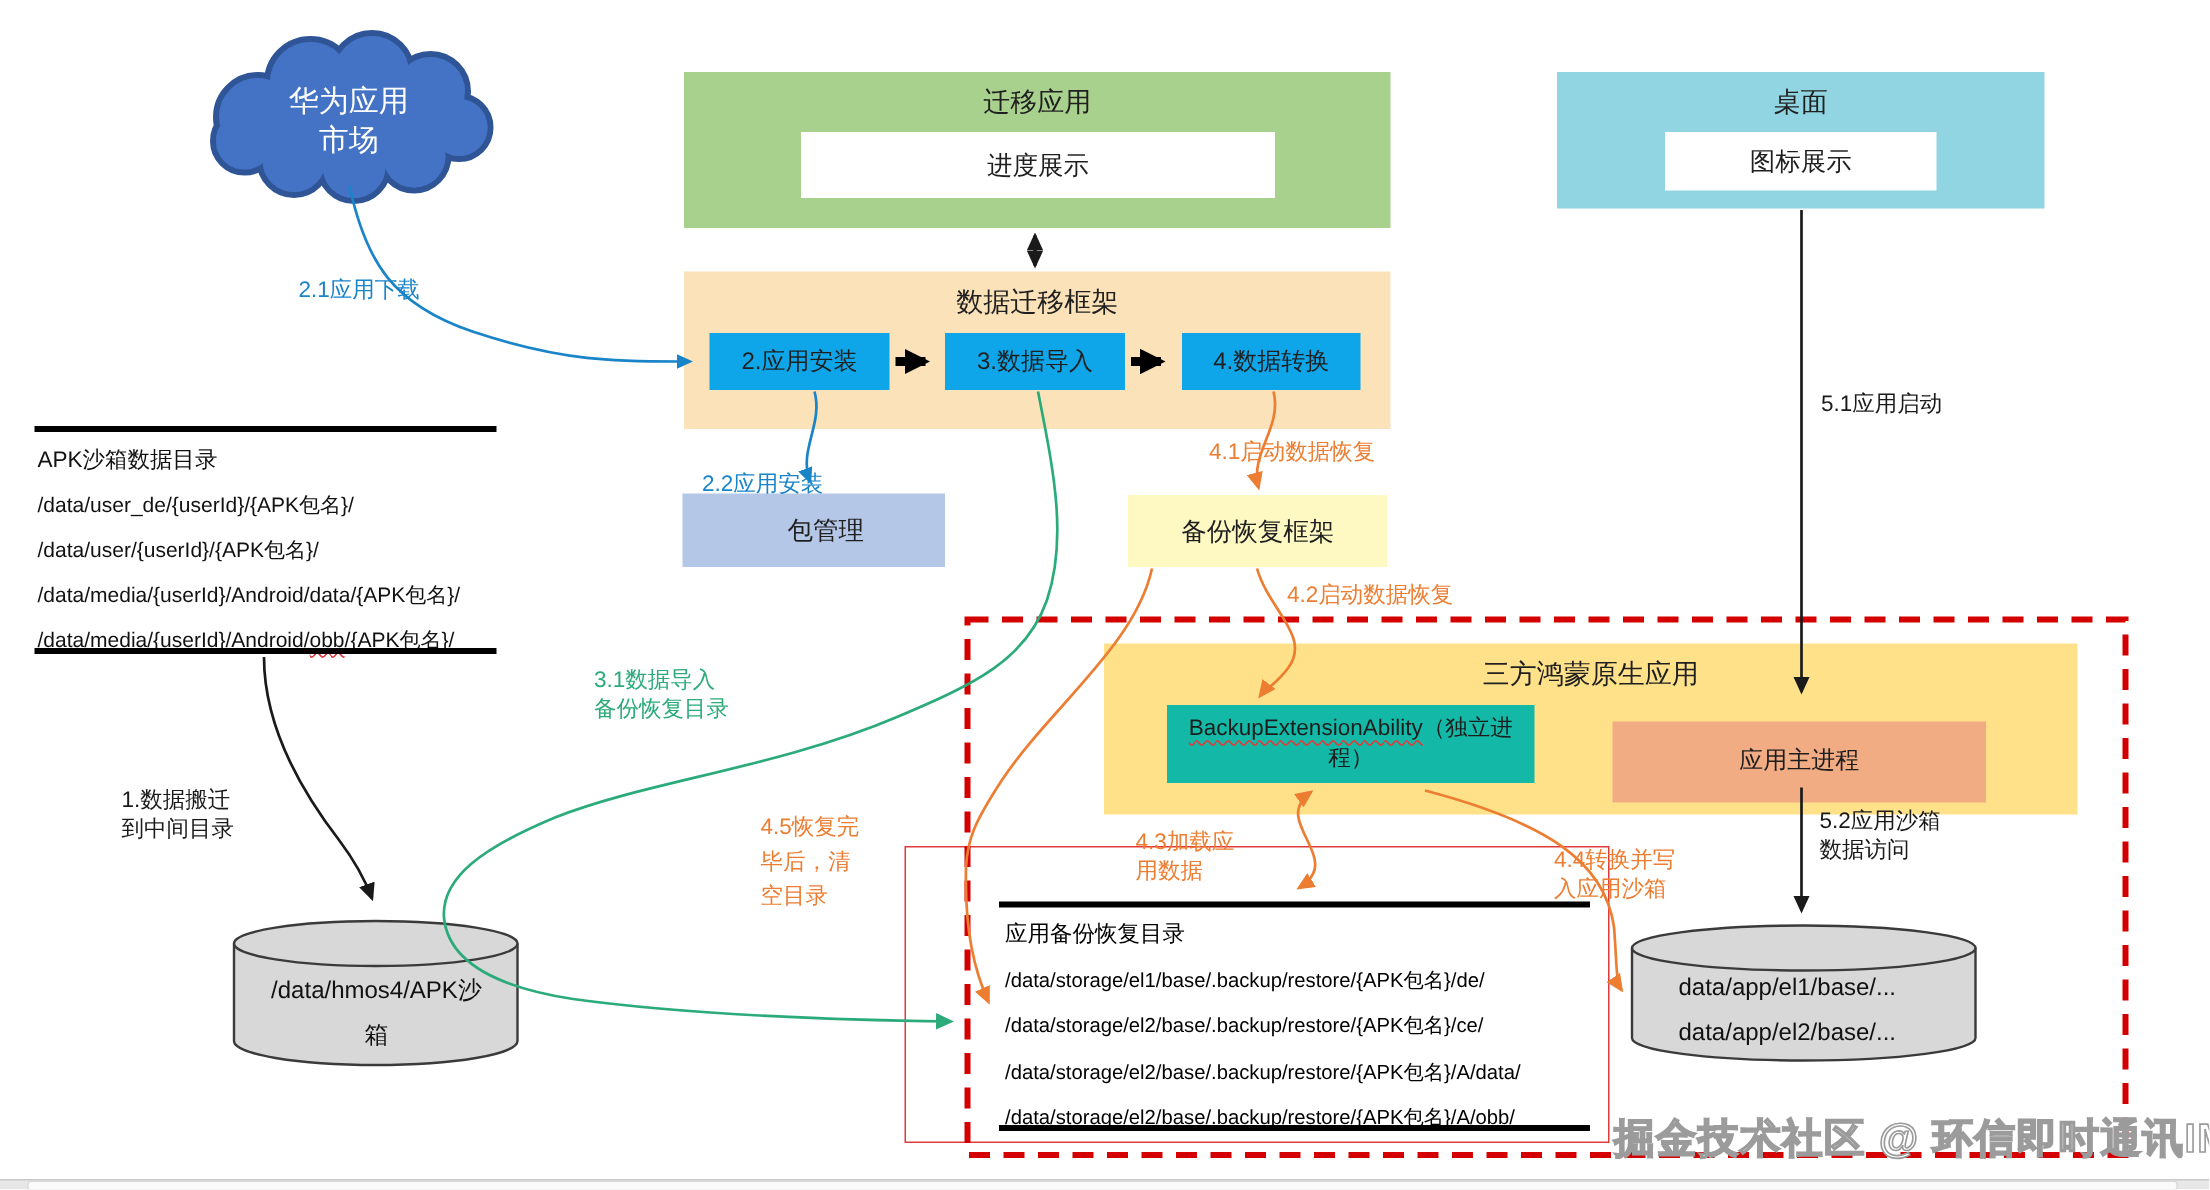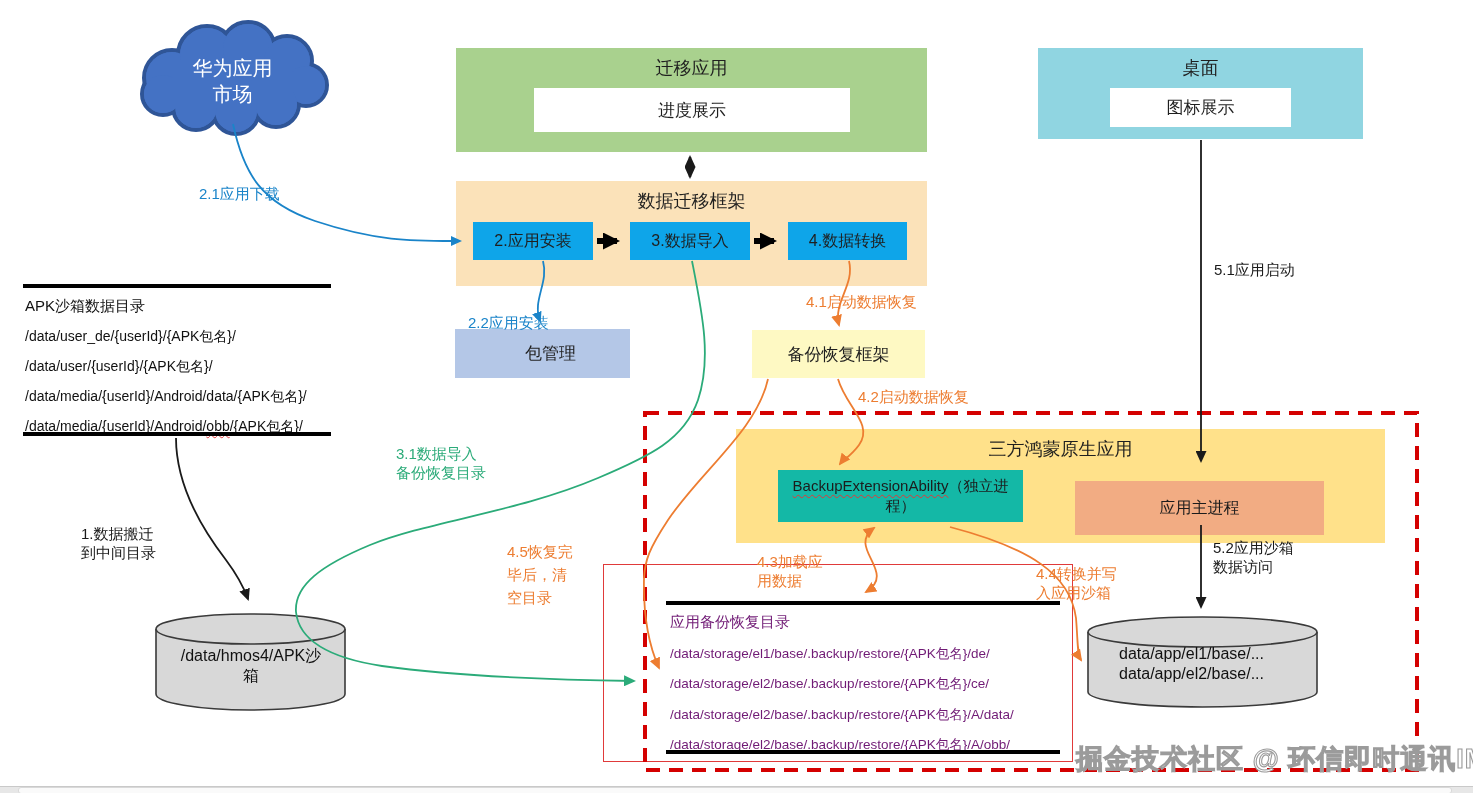--- a/index.html
+++ b/index.html
@@ -14,24 +14,24 @@
         font-size:16px;color:#1f1f1f;box-sizing:border-box;}
   .lbl{position:absolute;font-size:15px;line-height:19px;white-space:pre-line;}
   .lbl.blue{color:#1a84c9;}
   .lbl.orange{color:#ed7d31;}
   .lbl.green{color:#2bab79;}
   .lbl.black{color:#1a1a1a;}
   .rule{position:absolute;background:#000;height:4px;}
   .doclist{position:absolute;font-size:14px;color:#111;}
   .doclist .t{font-size:15px;}
   .doclist .p{margin-top:12px;}
-  .restorelist{position:absolute;font-size:13.5px;color:#701a75;}
+  .restorelist{position:absolute;font-size:13.5px;color:#000000;}
   .restorelist .t{font-size:15px;}
   .restorelist .p{margin-top:12.5px;}
-  .cyl-text{position:absolute;font-size:16px;color:#111;text-align:center;white-space:pre-line;line-height:20px;}
+  .cyl-text{position:absolute;font-size:16px;color:#111;text-align:center;white-space:pre-line;line-height:30px;}
   .wavy{text-decoration:underline;text-decoration-style:wavy;text-decoration-color:#e03a3a;
         text-decoration-thickness:1px;text-underline-offset:3px;}
   #arrow-layer{position:absolute;left:0;top:0;pointer-events:none;}
   #watermark{position:absolute;left:1076px;top:741px;font-size:27px;font-weight:700;color:#fff;
              -webkit-text-stroke:1.1px #9b9b9b;letter-spacing:1px;white-space:nowrap;}
   #hscroll-track{position:absolute;left:0;top:786px;width:1473px;height:7px;background:#e7e7e7;border-top:1px solid #c9c9c9;}
   #hscroll-thumb{position:absolute;left:18px;top:787px;width:1432px;height:5px;background:#fafafa;border:1px solid #d9d9d9;border-radius:3px;}
   .native-sub{position:absolute;display:flex;align-items:center;justify-content:center;box-sizing:border-box;
               text-align:center;line-height:20px;}
 </style>

